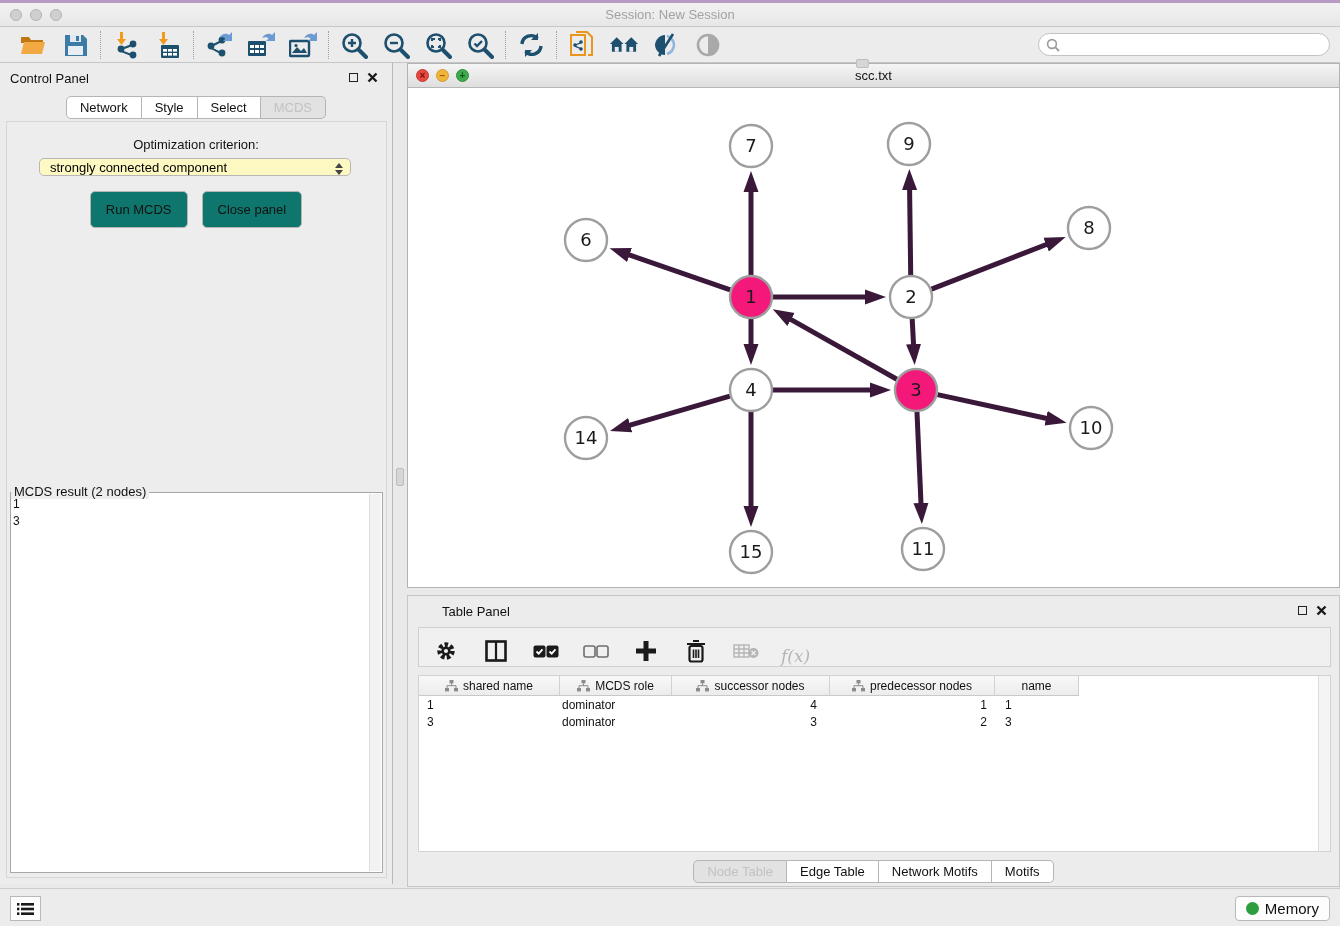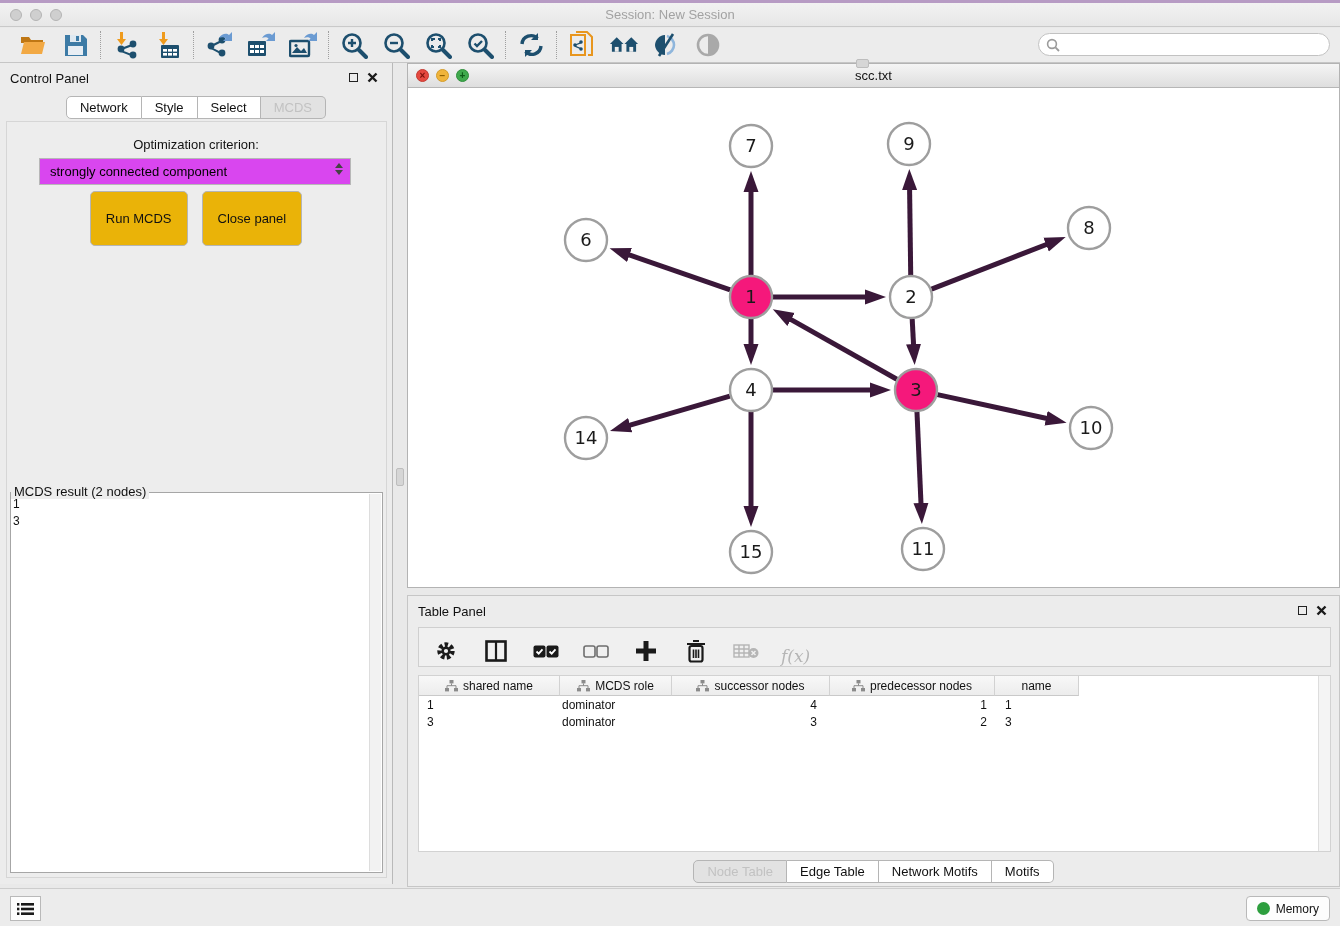--- a/index.html
+++ b/index.html
@@ -31,27 +31,27 @@
   .float-box { width:9px; height:9px; border:1.6px solid #222; background:transparent; }
   .cp-tabs { position:absolute; left:0; top:33px; width:100%; display:flex; justify-content:center; }
   .seg { display:flex; }
   .seg .seg-btn { font-size:13px; color:#111; background:#fff; border:1px solid #b5b5b5; border-left:none;
     padding:3px 13px; line-height:15px; }
   .seg .seg-btn:first-child { border-left:1px solid #b5b5b5; border-radius:5px 0 0 5px; }
   .seg .seg-btn:last-child { border-radius:0 5px 5px 0; }
   .seg .seg-btn.disabled-sel { background:#e2e2e2; color:#c2c2c2; }
   .cp-body { position:absolute; left:6px; top:58px; width:381px; height:757px; background:#ededed; border:1px solid #d6d6d6; }
   .opt-label { position:absolute; width:100%; text-align:center; top:74px; font-size:13px; color:#111; }
-  .combo { position:absolute; left:39px; top:95px; width:312px; height:27px; background:#d946ef;
-    border:1px solid #b7b7b7; border-radius:0; display:flex; align-items:center; padding:0 24px 0 10px; font-size:13px; }
+  .combo { position:absolute; left:39px; top:95px; width:312px; height:18px; background:#fef9c3;
+    border:1px solid #b7b7b7; border-radius:5px; display:flex; align-items:center; padding:0 24px 0 10px; font-size:13px; }
   .combo .stepper { position:absolute; right:7px; top:4px; display:flex; flex-direction:column; gap:2px; align-items:center; }
   .combo .up { width:0; height:0; border-left:4px solid transparent; border-right:4px solid transparent; border-bottom:5px solid #444; }
   .combo .down { width:0; height:0; border-left:4px solid transparent; border-right:4px solid transparent; border-top:5px solid #444; }
   .cp-buttons { position:absolute; left:0; top:128px; width:100%; display:flex; justify-content:center; gap:14px; }
-  .push-btn { background:#eab308; border:1px solid #b5b5b5; border-radius:5px; font-size:13px; padding:19px 15px; color:#111; }
+  .push-btn { background:#0f766e; border:1px solid #b5b5b5; border-radius:5px; font-size:13px; padding:10px 15px; color:#111; }
   .result-box { position:absolute; left:10px; top:429px; width:373px; height:381px; border:1px solid #a6a6a6; background:#fff; }
   .result-legend { position:absolute; left:0; top:-9px; background:#ededed; padding:0 3px; font-size:13px; color:#111; }
   .result-list { position:absolute; left:2px; top:3px; font-size:12px; line-height:17px; color:#111; white-space:pre-line; }
   .result-scroll { position:absolute; right:1px; top:1px; width:12px; height:377px; background:#f2f2f2; border-left:1px solid #ddd; }
 
   
   .v-splitter { position:absolute; left:393px; top:63px; width:14px; height:821px; }
   .v-grip { position:absolute; left:3px; top:405px; width:8px; height:18px; background:#d6d6d6; border:1px solid #bdbdbd; border-radius:2px; }
   .h-grip { position:absolute; left:448px; top:-5px; width:13px; height:9px; background:#d6d6d6; border:1px solid #bdbdbd; border-radius:2px; }
 
@@ -62,39 +62,39 @@
   .net-title .t { position:absolute; width:100%; text-align:center; top:4px; font-size:13px; color:#111; }
   .lights { position:absolute; left:8px; top:5px; display:flex; gap:7px; }
   .light { width:13px; height:13px; border-radius:50%; display:flex; align-items:center; justify-content:center;
     font-size:10px; font-weight:bold; line-height:1; }
   .light.red { background:#e5493f; border:1px solid #c43a31; color:#7d120c; }
   .light.yellow { background:#f0b43b; border:1px solid #d49c2a; color:#8a5d00; }
   .light.green { background:#3fa94c; border:1px solid #2f8f3c; color:#0d5c18; }
   .net-canvas { position:absolute; left:0; top:24px; width:931px; height:499px; background:#fff; }
 
   
-  .table-panel { position:absolute; left:407px; top:595px; width:933px; height:292px; background:#ececec; border:1px solid #c6c6c6; }
+  .table-panel { position:absolute; left:407px; top:595px; width:933px; height:292px; background:#ececec; border:1px solid #c6c6c6;padding-left:24px; }
   .tp-toolbar { position:absolute; left:10px; top:31px; width:913px; height:40px; background:#f0f0f0;
     border:1px solid #cfcfcf; display:flex; align-items:flex-end; gap:20px; padding-left:12px; }
   .fx { font-family:"DejaVu Serif", serif; font-style:italic; font-size:17px; color:#b5b5b5; }
   .data-table { position:absolute; left:10px; top:79px; width:913px; height:177px; background:#fff; border:1px solid #d2d2d2; }
   .dt-head { display:flex; height:20px; }
   .dt-hcell { background:linear-gradient(#f8f8f8,#ececec); border-right:1px solid #d2d2d2; border-bottom:1px solid #c9c9c9;
     display:flex; align-items:center; justify-content:center; gap:5px; font-size:12px; color:#111; }
   .dt-row { display:flex; height:17px; font-size:12px; color:#111; }
   .dt-cell { display:flex; align-items:center; }
   .dt-scroll { position:absolute; right:0; top:0; width:12px; height:175px; background:#f4f4f4; border-left:1px solid #ddd; }
   .tp-tabs { position:absolute; left:0; top:264px; width:100%; display:flex; justify-content:center; }
 
   
   .statusbar { position:absolute; left:0; top:888px; width:1340px; height:38px; background:#ececec; border-top:1px solid #cdcdcd; }
   .list-btn { position:absolute; left:10px; top:7px; width:31px; height:25px; background:#fdfdfd; border:1px solid #b9b9b9;
     display:flex; align-items:center; justify-content:center; }
   .mem-btn { position:absolute; right:10px; top:7px; height:25px; background:#fdfdfd; border:1px solid #b9b9b9;
-    border-radius:4px; display:flex; align-items:center; gap:6px; padding:0 10px; font-size:12px; color:#111; }
+    border-radius:4px; display:flex; align-items:center; gap:6px; padding:0 10px; font-size:15px; color:#111; }
   .mem-dot { width:13px; height:13px; border-radius:50%; background:#2d9e3e; }
 
   svg { display:block; }
 </style>
 </head>
 <body>
 
 <div class="titlebar">
   <div class="accent"></div>
   <div class="traffic-dim">

